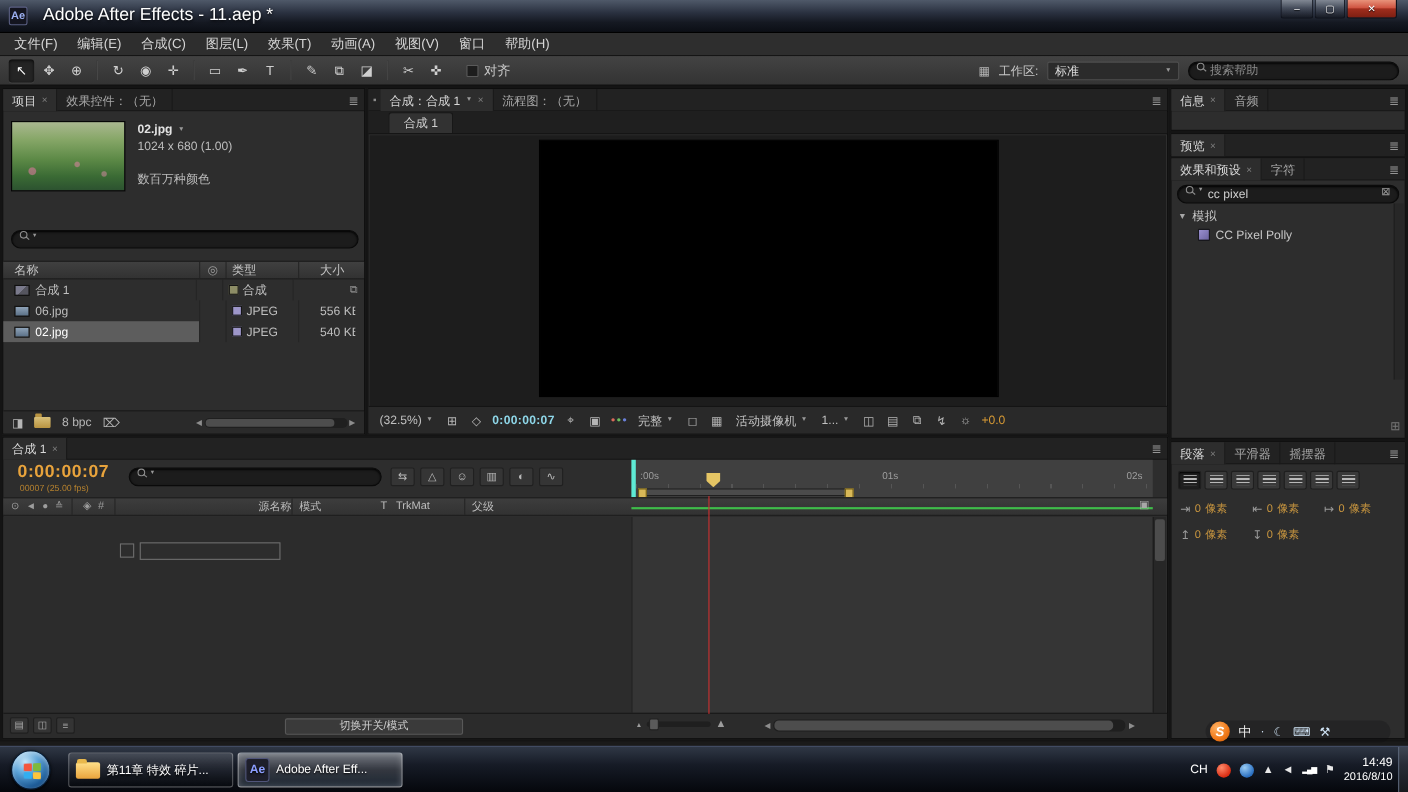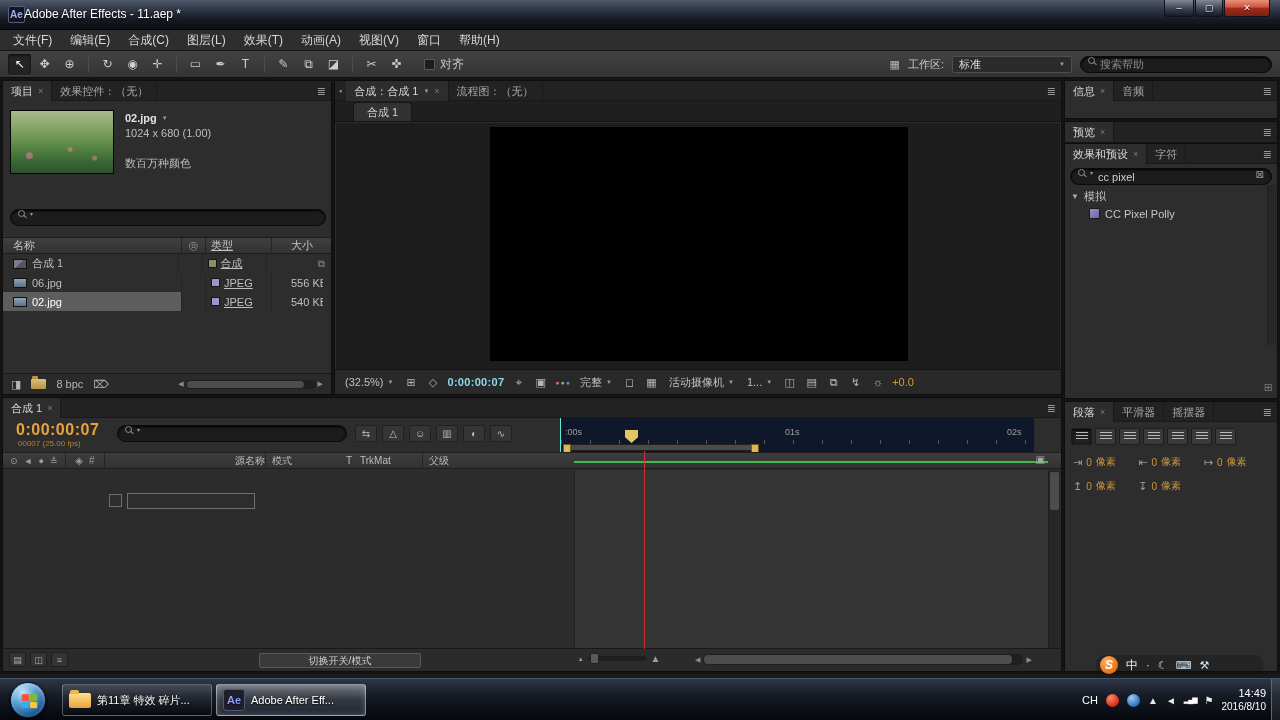--- a/index.html
+++ b/index.html
@@ -10,21 +10,21 @@
     font-family: "Liberation Sans", "DejaVu Sans", sans-serif; font-size: 11px;
   }
   .cx { display:flex; align-items:center; justify-content:center; }
 
   
   .titlebar { position:absolute; left:0; top:0; width:1280px; height:30px;
     background: linear-gradient(180deg,#4f5969 0%,#2a3140 40%,#151922 70%,#0b0e15 100%);
     border-bottom:1px solid #000; }
   .ae-badge { position:absolute; left:8px; top:6px; width:17px; height:17px; background:#14151f;
     border:1px solid #5a5f82; border-radius:2px; color:#9caff0; font-size:10px; font-weight:bold; }
-  .title-text { position:absolute; left:24px; top:0; line-height:28px; font-size:12px; color:#fff; text-shadow:0 1px 3px #000; }
+  .title-text { position:absolute; left:39px; top:0; line-height:28px; font-size:16px; color:#fff; text-shadow:0 1px 3px #000; }
   .win-btns { position:absolute; right:10px; top:0; display:flex; gap:1px; }
   .wbtn { height:17px; border:1px solid #10131c; border-top:none; border-radius:0 0 3px 3px;
     background: linear-gradient(rgba(255,255,255,.28),rgba(255,255,255,.07) 45%,rgba(0,0,0,.25));
     color:#fff; font-size:9px; display:flex; align-items:center; justify-content:center; text-shadow:0 1px 1px #000; cursor:pointer; }
   .wbtn.min { width:30px; } .wbtn.max { width:28px; }
   .wbtn.close { width:46px; background: linear-gradient(180deg,#e8927a 0%,#cf5340 45%,#a02d1d 50%,#7d1f12 100%); }
 
   
   .menubar { position:absolute; left:0; top:30px; width:1280px; height:21px; background:#2e2e2e; border-bottom:1px solid #151515; display:flex; align-items:center; padding-left:4px; }
   .menu-item { padding:0 9px; line-height:21px; font-size:12px; color:#d6d6d6; cursor:default; }
@@ -71,21 +71,21 @@
       linear-gradient(180deg,#aab890 0%,#87a768 25%,#5c8946 55%,#3a6a34 80%,#2c5230 100%); }
   .pp-meta { position:absolute; left:122px; top:10px; line-height:15px; font-size:11px; color:#bdbdbd; }
   .pp-fname { color:#e3e3e3; font-weight:bold; display:flex; align-items:center; gap:5px; }
   .pp-colors { margin-top:15px; }
   .pp-search { position:absolute; left:7px; top:128px; width:316px; }
   .pp-thead { position:absolute; left:0; top:156px; width:100%; height:17px;
     background:linear-gradient(#404040,#323232); border-top:1px solid #1d1d1d; border-bottom:1px solid #1d1d1d;
     display:flex; align-items:center; font-size:11px; color:#c4c4c4; }
   .c-name { width:178px; padding-left:10px; display:flex; align-items:center; gap:5px; height:100%; }
   .c-tag { width:24px; text-align:center; color:#9a9a9a; border-left:1px solid #252525; height:100%; display:flex; align-items:center; justify-content:center; }
-  .c-type { width:66px; border-left:1px solid #252525; padding-left:5px; height:100%; display:flex; align-items:center; gap:4px;text-decoration:underline; }
+  .c-type { width:66px; border-left:1px solid #252525; padding-left:5px; height:100%; display:flex; align-items:center; gap:4px; }
   .c-size { width:52px; border-left:1px solid #252525; padding-left:19px; height:100%; display:flex; align-items:center; overflow:hidden; white-space:nowrap; }
   .pp-rows { position:absolute; left:0; top:173px; width:100%; }
   .pp-row { height:19px; display:flex; align-items:center; font-size:11px; color:#bfbfbf; cursor:pointer; }
   .pp-row.selected .c-name { background:#5d5d5d; color:#fff; }
   .fi { width:14px; height:10px; border:1px solid #101010; flex:none; }
   .fi.comp { background:linear-gradient(135deg,#7a7a8c 0 50%,#55555f 50%); }
   .fi.img { background:linear-gradient(180deg,#8fa3b8,#5a7087); }
   .sw { width:9px; height:9px; border:1px solid #151515; flex:none; }
   .sw.comp { background:#8d8d66; }
   .sw.jpeg { background:#9d96c9; }
@@ -141,21 +141,21 @@
   .ind .ig { color:#9a9a9a; font-size:11px; }
   .ind .iv, .ind .iu { color:#c9963f; cursor:pointer; }
 
   
   .timeline-panel { left:2px; top:319px; width:1060px; height:275px; }
   .tl-timecode { position:absolute; left:13px; top:23px; font-size:16px; font-weight:bold; color:#e8a33c; letter-spacing:.5px; cursor:pointer; }
   .tl-frameinfo { position:absolute; left:15px; top:41px; font-size:8px; color:#b5812e; }
   .tl-search { position:absolute; left:114px; top:27px; width:230px; }
   .tl-icons { position:absolute; left:352px; top:27px; display:flex; gap:5px; }
   .tico { width:22px; height:17px; background:#353535; border:1px solid #202020; border-radius:2px; color:#b8b8b8; font-size:10px; display:flex; align-items:center; justify-content:center; cursor:pointer; }
-  .tl-ruler { position:absolute; left:557px; top:20px; width:474px; height:34px; background:#0f172a; border-left:1px solid #5eead4; overflow:hidden; }
+  .tl-ruler { position:absolute; left:571px; top:20px; width:474px; height:34px; background:#404040; border-left:4px solid #5eead4; overflow:hidden; }
   .tick-lbl { position:absolute; top:9px; font-size:9px; color:#9f9f9f; }
   .ticks { position:absolute; left:0; bottom:8px; width:100%; height:4px; background:repeating-linear-gradient(to right,#565656 0 1px,transparent 1px 29px); }
   .workarea { position:absolute; left:2px; bottom:1px; width:196px; height:7px; background:#4b4b4b; border:1px solid #202020; }
   .workarea::before, .workarea::after { content:""; position:absolute; top:-1px; width:6px; height:7px; background:#d8b858; border:1px solid #6e5a14; }
   .workarea::before { left:-1px; } .workarea::after { right:-1px; }
   .playhead { position:absolute; left:64px; top:12px; width:13px; height:13px; background:#e5c564;
     clip-path:polygon(0 0,100% 0,100% 55%,50% 100%,0 55%); cursor:grab; }
   .cti-line { position:absolute; left:641px; top:53px; width:1px; height:198px; background:#cc3030; z-index:6; }
   .tl-cols { position:absolute; left:0; top:54px; width:100%; height:17px; background:linear-gradient(#3d3d3d,#323232);
     border-top:1px solid #1e1e1e; border-bottom:1px solid #1e1e1e; display:flex; align-items:center; font-size:10px; color:#bdbdbd; }

